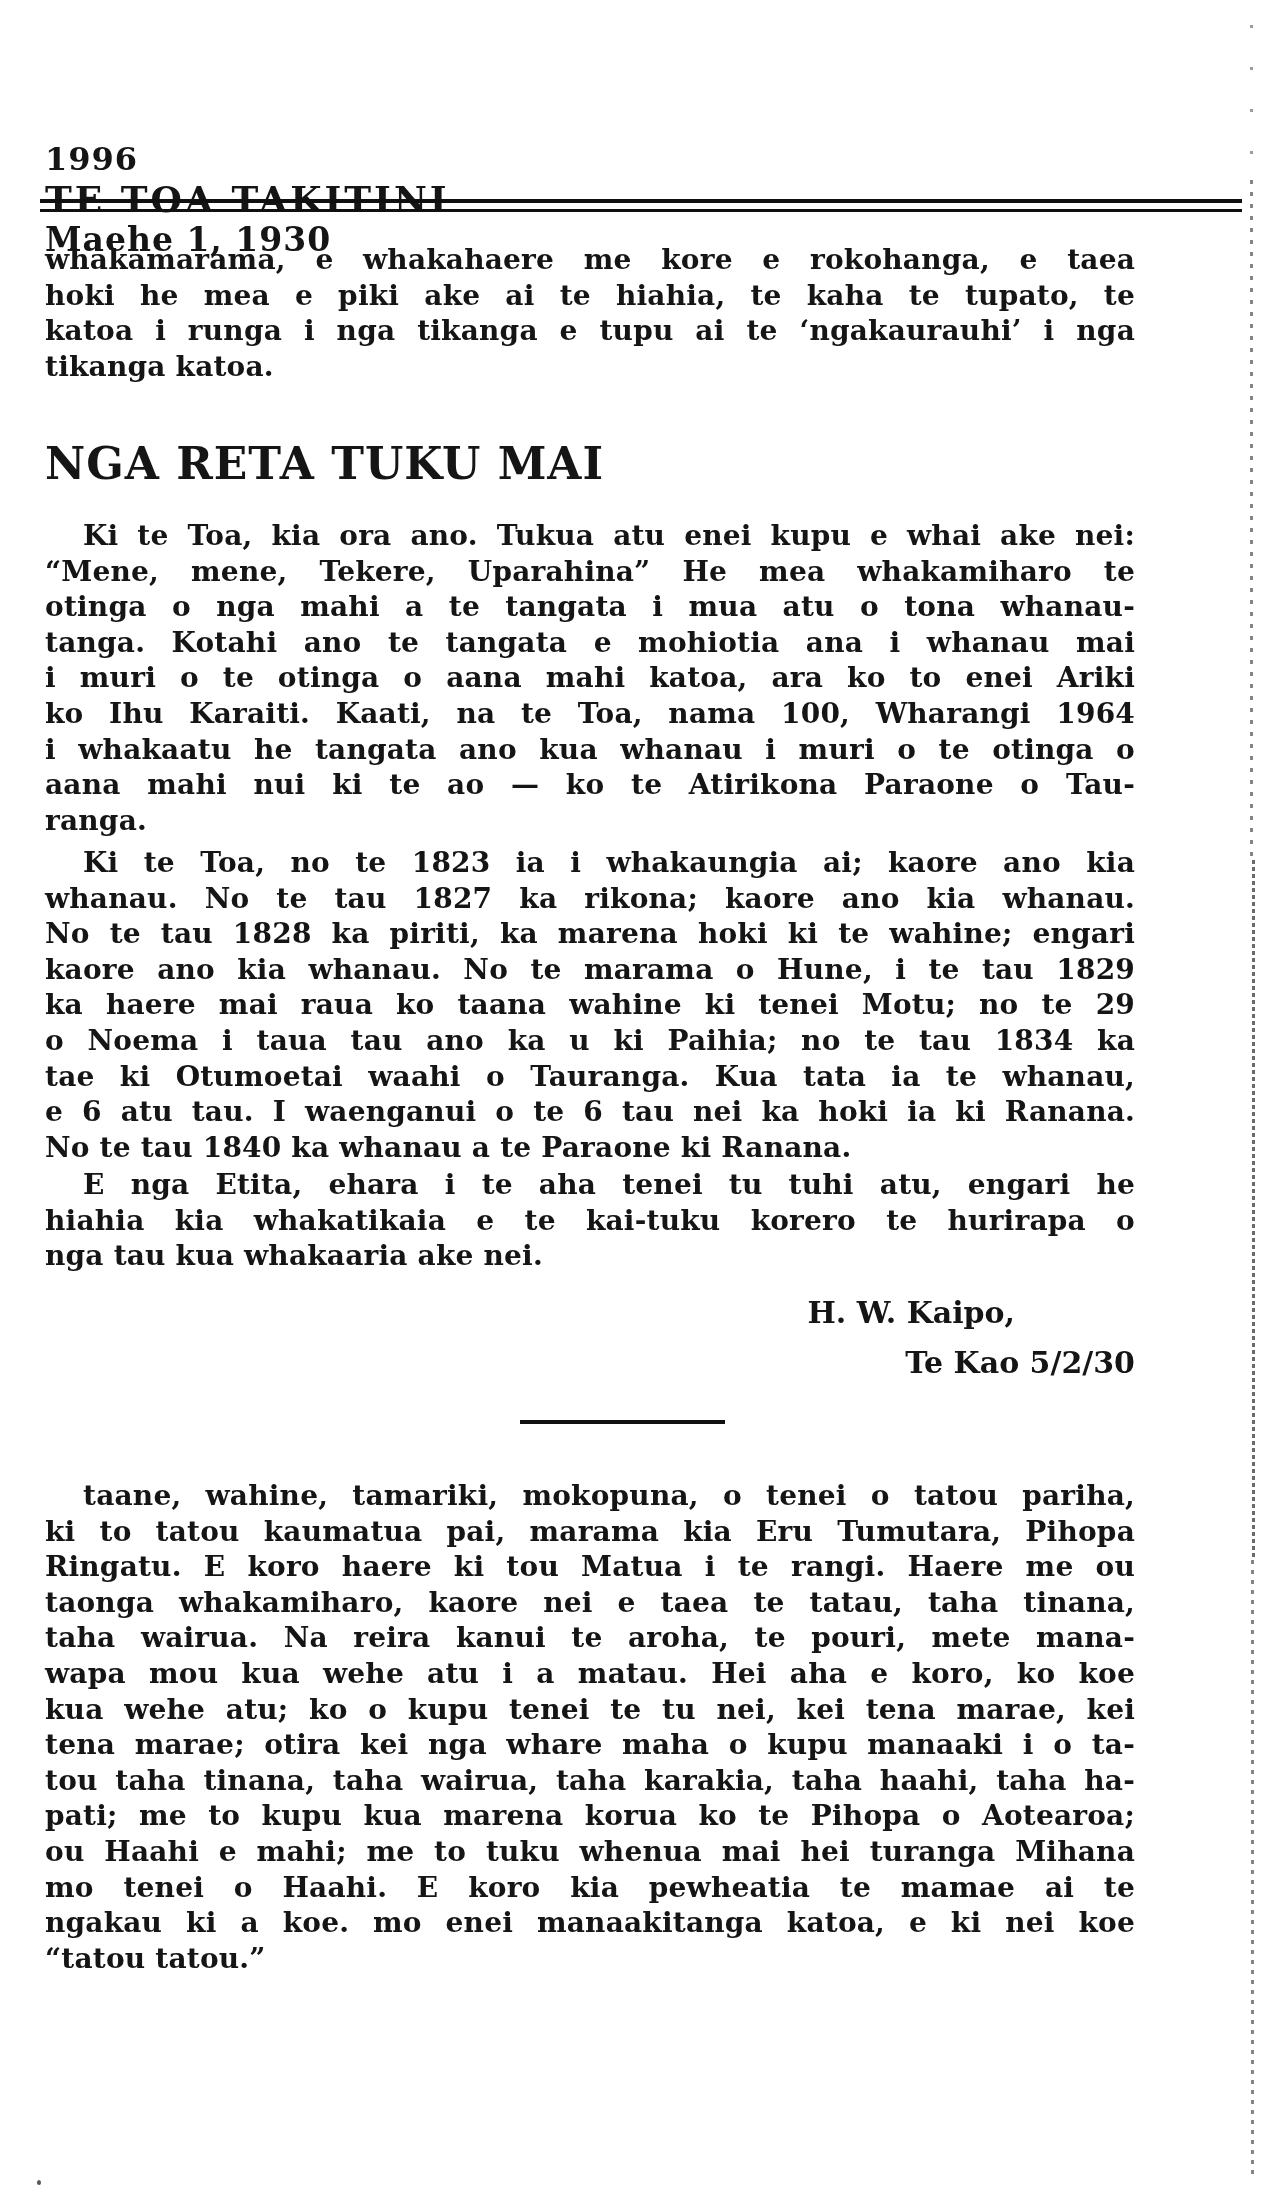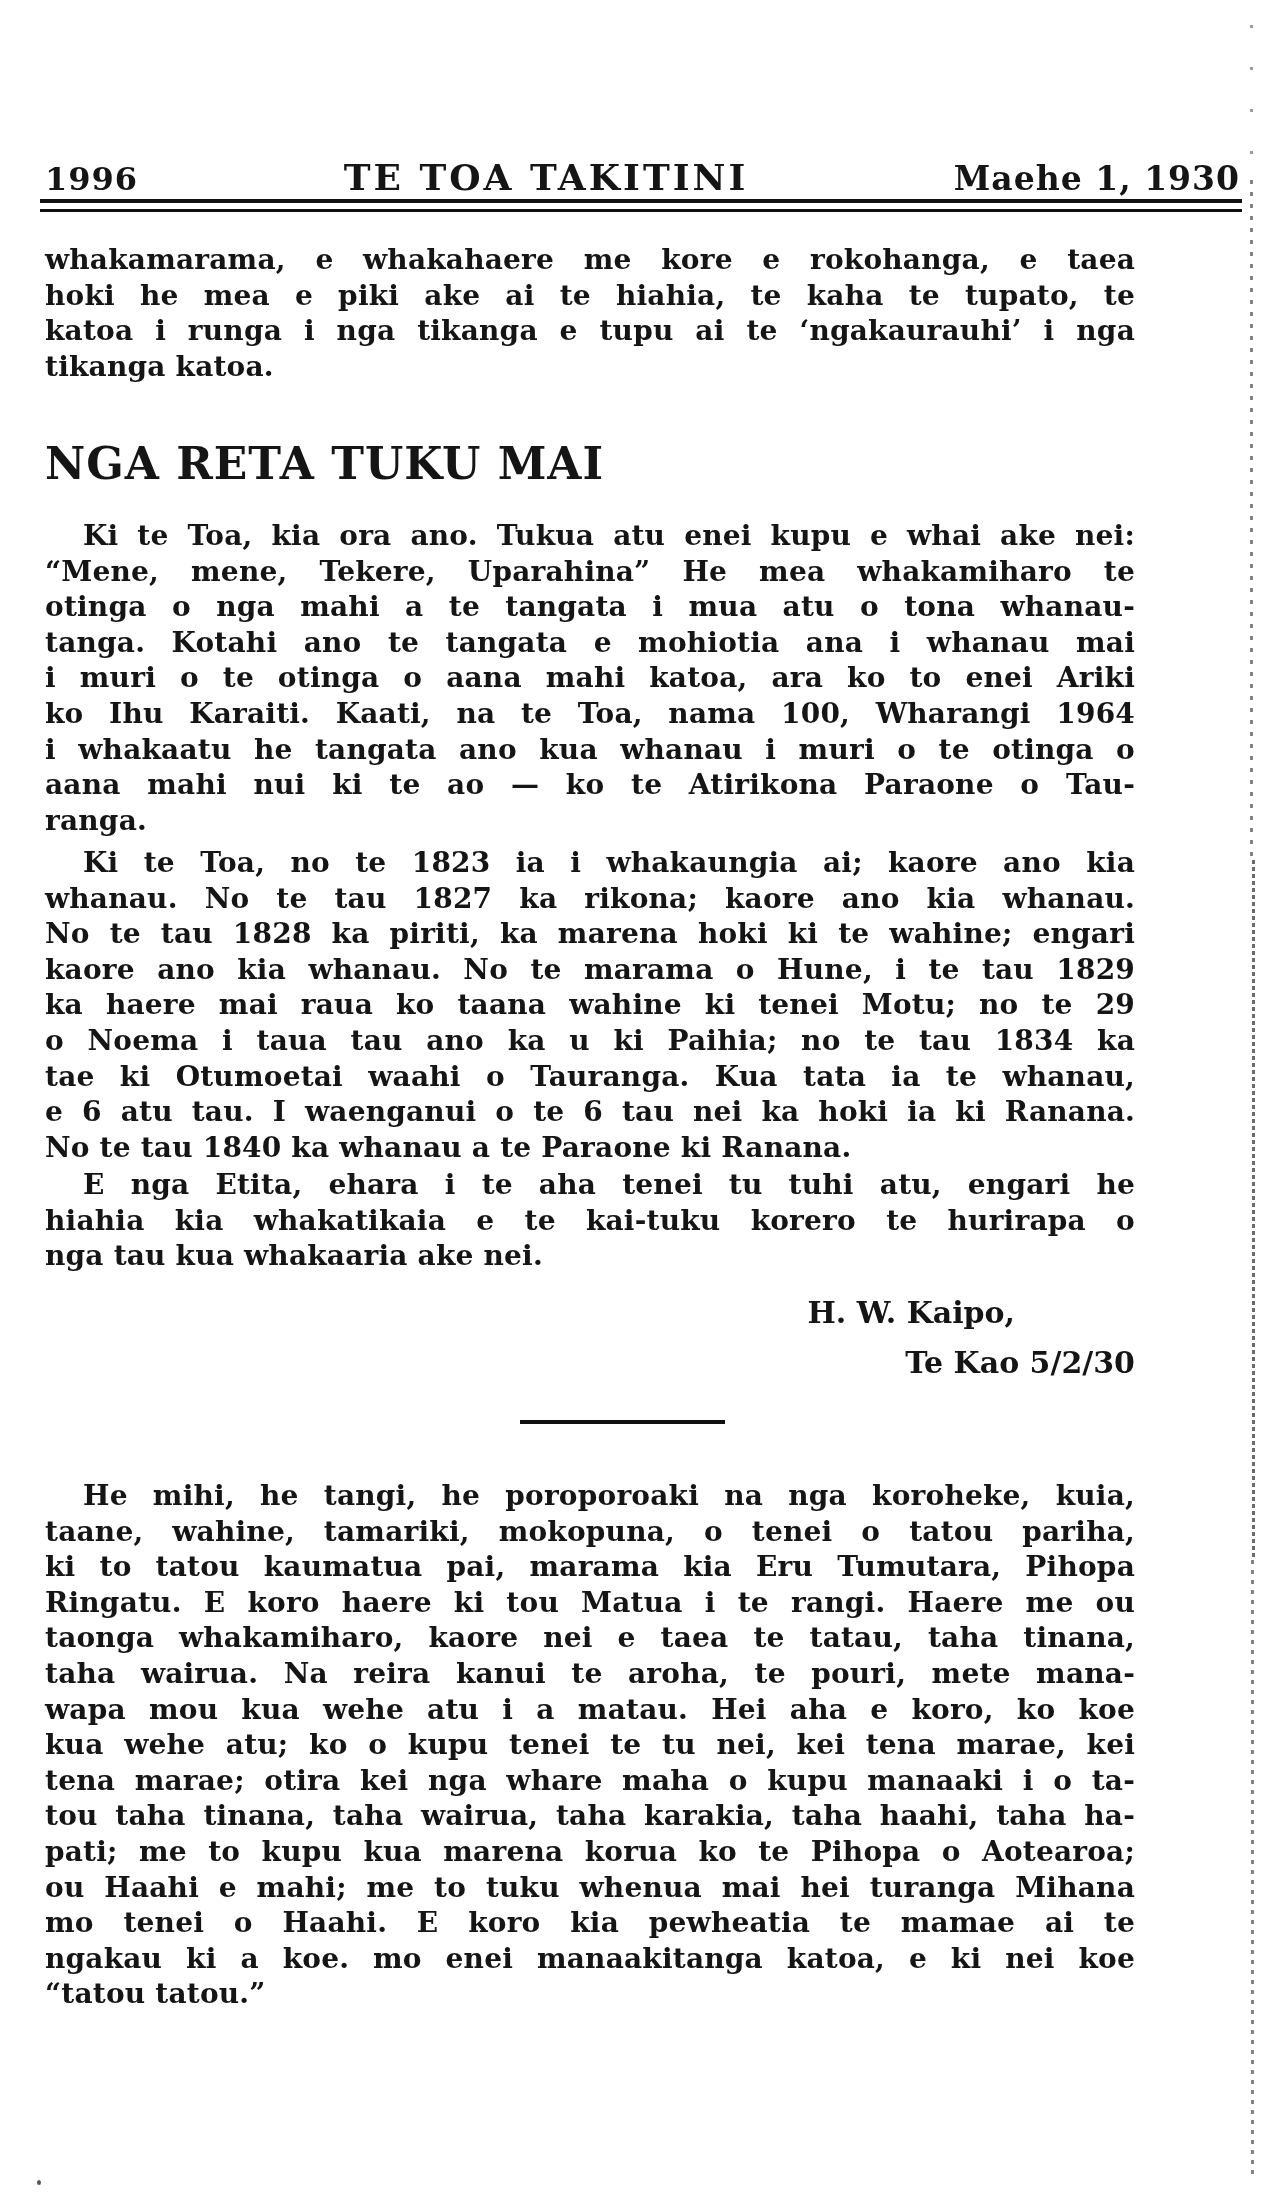--- a/index.html
+++ b/index.html
@@ -10,22 +10,22 @@
     margin:0 auto;
     background:#ffffff;
     overflow:hidden;
     font-family:"DejaVu Serif","Liberation Serif",serif;
     font-weight:700;
     color:#151515;
   }
   
   .masthead{
     position:absolute;
-    top:156px;left:45px;width:1195px;
-    display:flex;align-items:baseline;justify-content:space-between;
+    top:140px;left:45px;width:1195px;
+    display:flex;align-items:baseline;justify-content:space-between;flex-direction:column;
   }
   .pgnum{font-size:32px;letter-spacing:1px;}
   .mtitle{font-size:36px;letter-spacing:3px;}
   .mdate{font-size:33px;letter-spacing:1px;}
   .rule{position:absolute;left:40px;width:1202px;background:#101010;}
   .rule1{top:199px;height:4px;}
   .rule2{top:209px;height:3px;}
   
   .para{position:absolute;left:45px;width:1090px;font-size:28px;letter-spacing:.2px;}
   .p1{top:242px;}
@@ -112,21 +112,20 @@
     </section>
 
   <div class="signature">
     <span class="sig-name">H. W. Kaipo,</span>
     <span class="sig-place">Te Kao 5/2/30</span>
   </div>
 
   <div class="sig-divider"></div>
 
   <section class="para p5 indent">
-      <div class="line">He mihi, he tangi, he poroporoaki na nga koroheke, kuia,</div>
       <div class="line">taane, wahine, tamariki, mokopuna, o tenei o tatou pariha,</div>
       <div class="line">ki to tatou kaumatua pai, marama kia Eru Tumutara, Pihopa</div>
       <div class="line">Ringatu. E koro haere ki tou Matua i te rangi. Haere me ou</div>
       <div class="line">taonga whakamiharo, kaore nei e taea te tatau, taha tinana,</div>
       <div class="line">taha wairua. Na reira kanui te aroha, te pouri, mete mana-</div>
       <div class="line">wapa mou kua wehe atu i a matau. Hei aha e koro, ko koe</div>
       <div class="line">kua wehe atu; ko o kupu tenei te tu nei, kei tena marae, kei</div>
       <div class="line">tena marae; otira kei nga whare maha o kupu manaaki i o ta-</div>
       <div class="line">tou taha tinana, taha wairua, taha karakia, taha haahi, taha ha-</div>
       <div class="line">pati; me to kupu kua marena korua ko te Pihopa o Aotearoa;</div>

